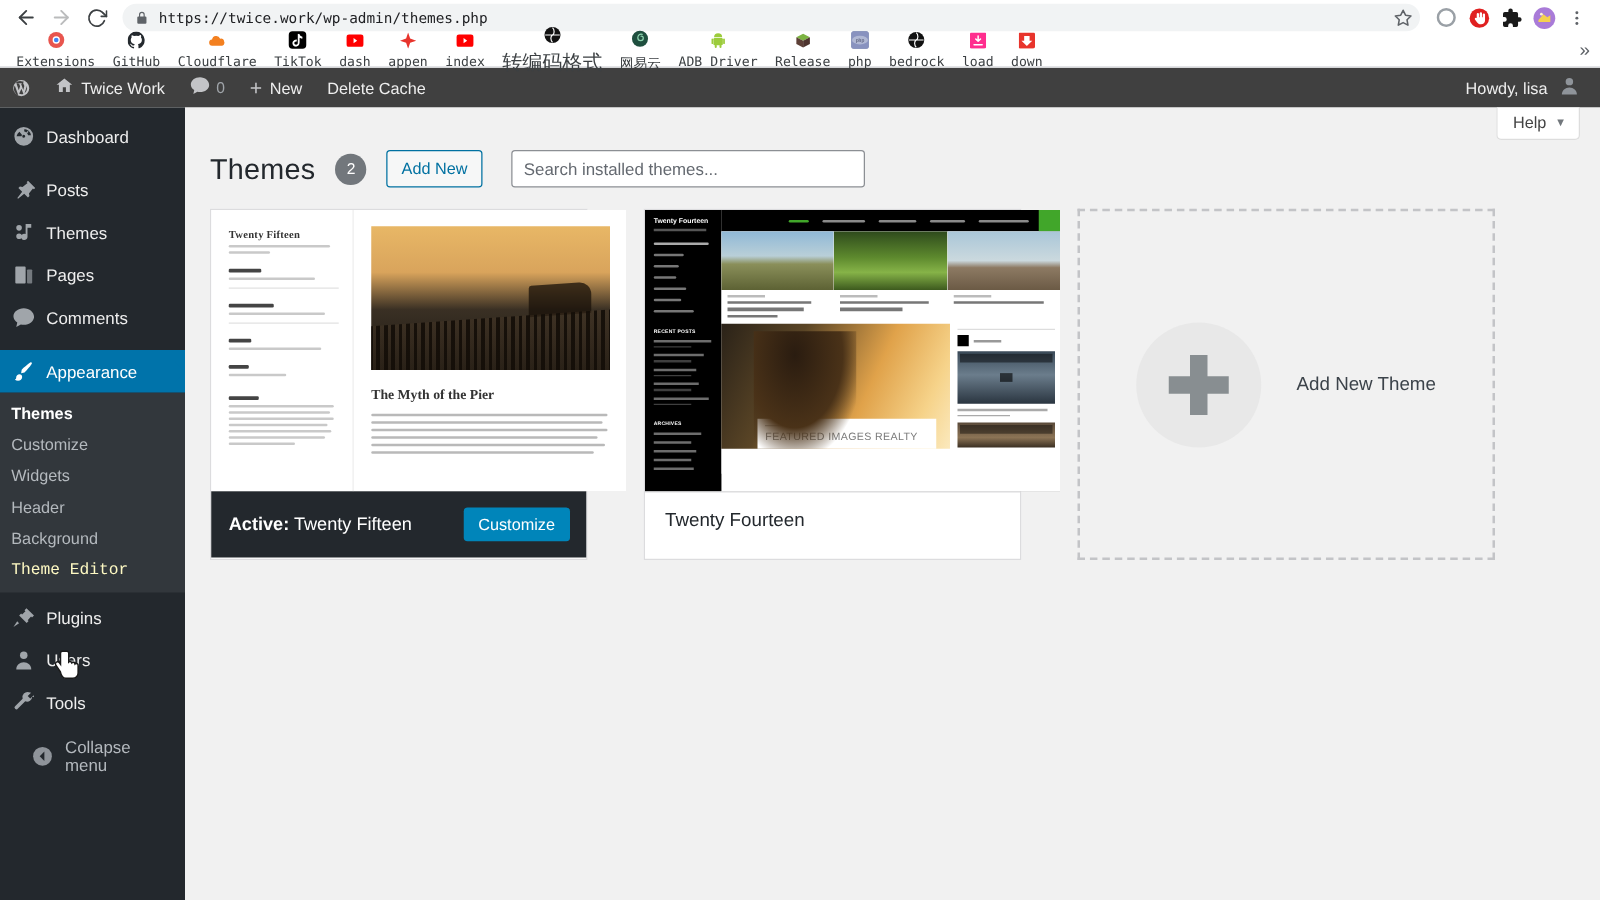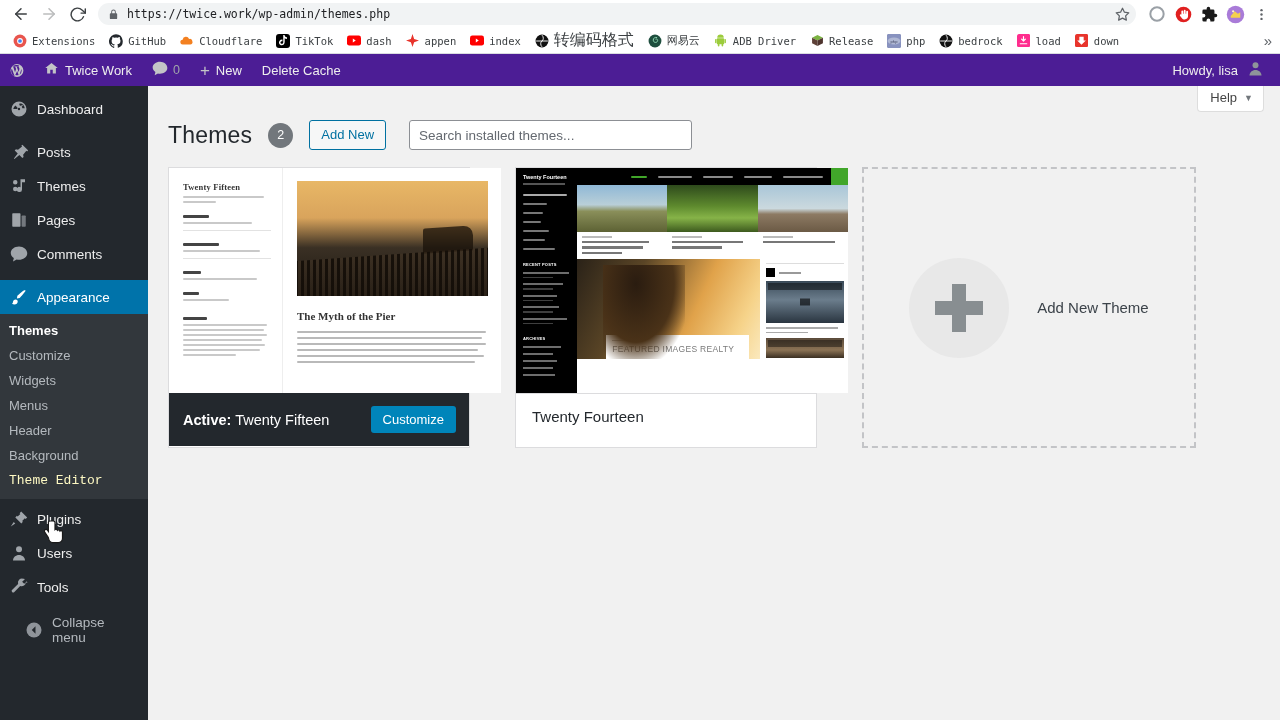--- a/index.html
+++ b/index.html
@@ -34,29 +34,29 @@
   .tool-ic { width: 22px; height: 22px; display:flex; align-items:center; justify-content:center; flex:none;}
 
   
   .bookmarks {
     height: 26px; display: flex; align-items: center; gap: 0px;
     padding: 0 6px; background:#fff; font-size: 11px; color:#3c4043;
     border-bottom: 1px solid #dadce0;
     font-family: "DejaVu Sans Mono", monospace;
     position: relative;
   }
-  .bm { display:flex; align-items:center; gap:5px; padding: 2px 7px; white-space: nowrap; }
+  .bm { display:flex; align-items:center; gap:5px; padding: 2px 7px; white-space: nowrap; flex-direction: column; }
   .bm .fav { width: 14px; height: 14px; flex:none; display:flex; align-items:center; justify-content:center;
              border-radius:2px; font-size:9px; color:#fff; overflow:hidden; position:relative;}
   .bm-label { font-size: 10.5px; }
   .bm-overflow { position:absolute; right:8px; font-size:15px; color:#5f6368; font-family:"Liberation Sans",sans-serif;}
 
   
   .wp-adminbar {
-    height: 32px; background: #4c1d95; color: #eeeeee;
+    height: 32px; background: #404040; color: #eeeeee;
     display: flex; align-items: center; font-size: 13px;
   }
   .ab-item { display:flex; align-items:center; gap:6px; padding: 0 10px; height:32px; color:#eee; }
   .ab-left { display:flex; align-items:center; }
   .ab-right { margin-left:auto; display:flex; align-items:center; padding-right: 6px;}
   .ab-logo { width:34px; display:flex; align-items:center; justify-content:center; }
   .comment-bubble { display:flex; align-items:center; gap:5px; }
 
   
   .wp-body { display: flex; height: 688px; }
@@ -562,21 +562,20 @@
             <path d="M19.5 2.5c-1 0-8.2 6.3-9.7 7.9l-.6 3.6 3.6-.6c1.6-1.5 7.9-8.7 7.9-9.7 0-.7-.5-1.2-1.2-1.2zM7.5 15.3c-2 0-3.6 1.6-3.6 3.6 0 .9-.4 1.6-1.4 2.1 1 .6 2.2 1 3.4 1 2.4 0 4.4-1.7 4.4-4 0-1.5-1.2-2.7-2.8-2.7z"></path>
           </svg>
       </span>
       <span>Appearance</span>
     </div>
 
     <div class="submenu">
       <a href="#" class="sub-current">Themes</a>
       <a href="#">Customize</a>
       <a href="#">Widgets</a>
-      <a href="#">Menus</a>
       <a href="#">Header</a>
       <a href="#">Background</a>
       <a href="#" class="sub-hover">Theme Editor</a>
     </div>
 
     <div class="menu-top" style="margin-top:3px;">
       <span class="ic">
         <svg width="18" height="18" viewBox="0 0 24 24" fill="currentColor">
             <path d="M14.9 2.1l-2.1 2.1 1 1-3.6 3.6-1-1-2.1 2.1 8 8 2.1-2.1-1-1L19.8 11l1 1 2.1-2.1zM5 16l-4 6 6-4z"></path>
           </svg>

